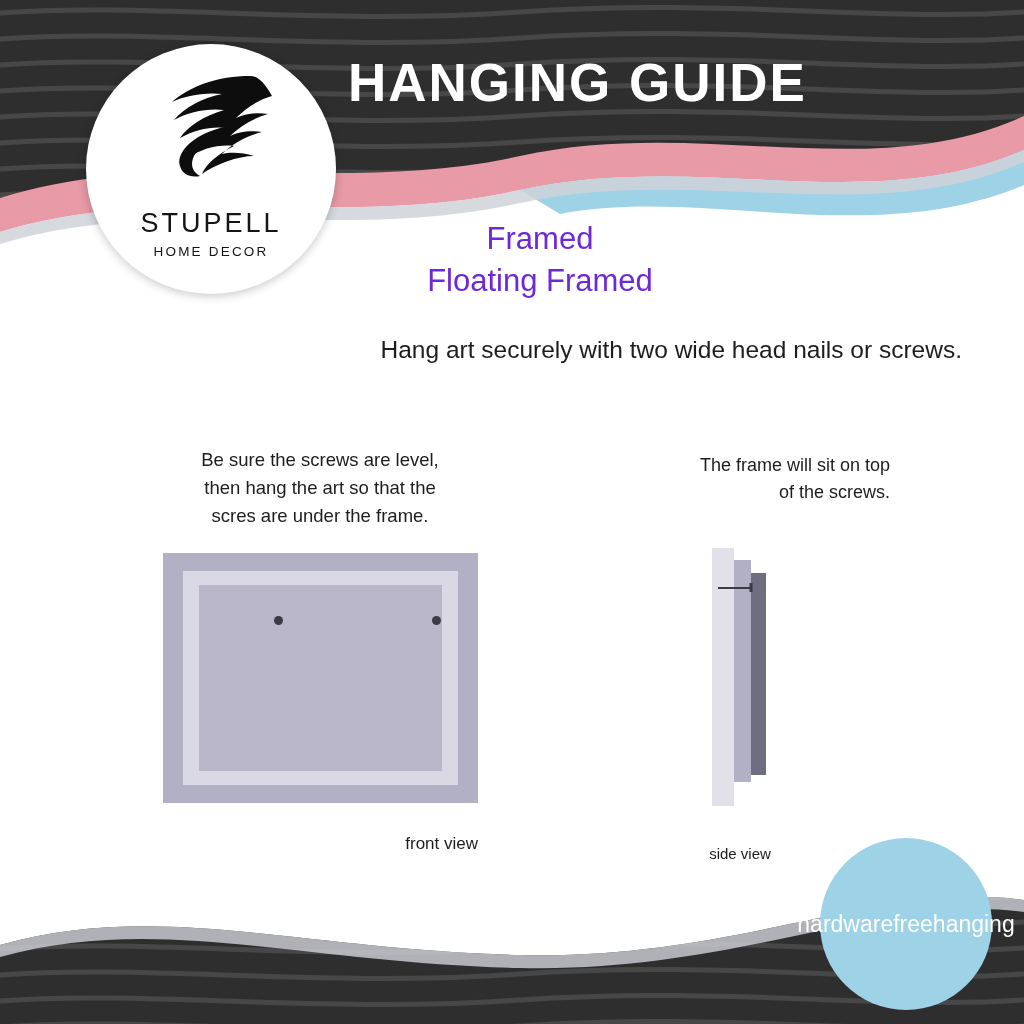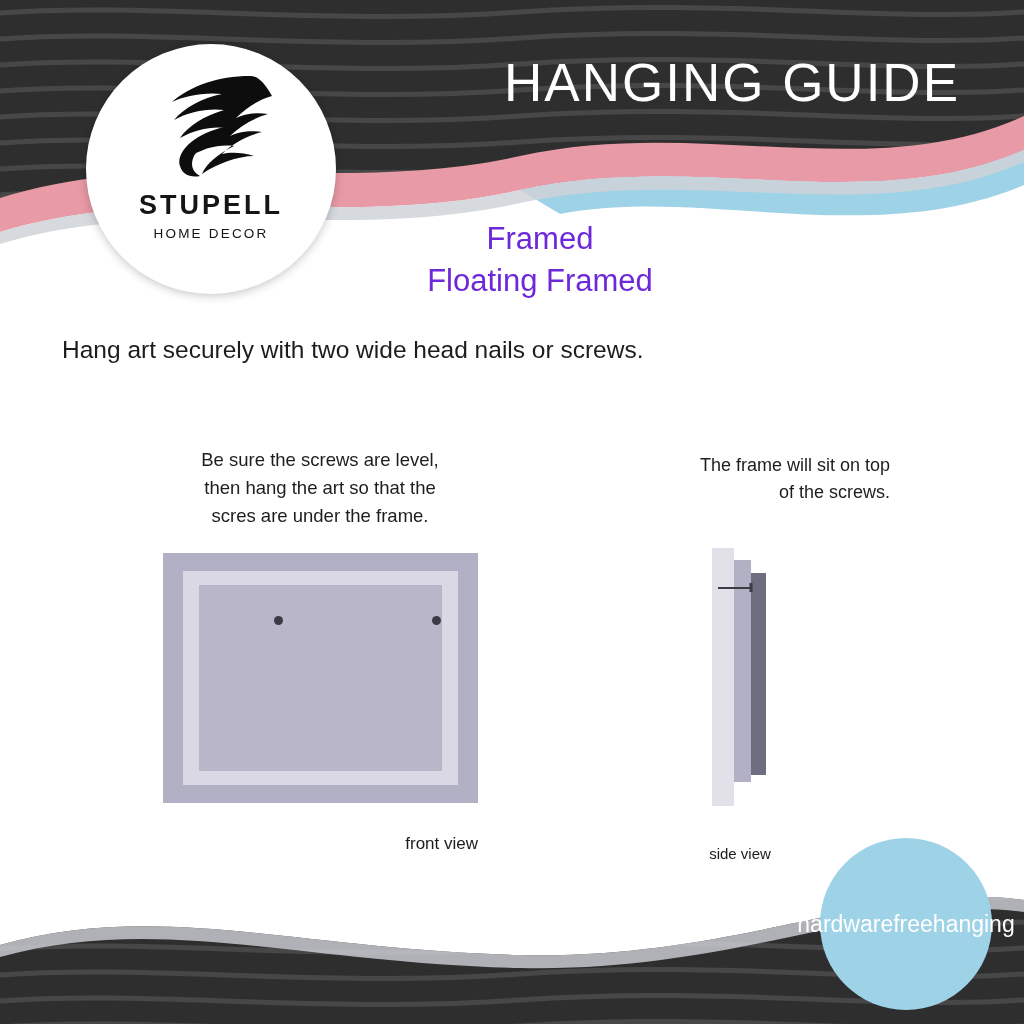--- a/index.html
+++ b/index.html
@@ -45,41 +45,41 @@
   }
   .logo-mark {
     margin-top: 24px;
     width: 130px;
     height: 120px;
   }
   .logo-name {
     font-size: 27px;
     letter-spacing: 3px;
     color: #151515;
-    font-weight: 700;
-    margin-top: 2px;
+    font-weight: 400;
+    margin-top: 20px;
   }
   .logo-sub {
     font-size: 13.5px;
     letter-spacing: 2.2px;
     color: #151515;
     margin-top: 5px;
   }
 
   
   .header-title {
     position: absolute;
-    left: 360px;
+    left: 348px;
     top: 52px;
     width: 600px;
-    text-align: right;
+    text-align: left;
     color: #ffffff;
     font-size: 53px;
     letter-spacing: 2px;
-    font-weight: 400;
+    font-weight: 700;
   }
 
   
   .product-name {
     position: absolute;
     left: 330px;
     top: 218px;
     width: 420px;
     text-align: center;
     color: #6d28d9;
@@ -87,21 +87,21 @@
     line-height: 42px;
     font-weight: 400;
   }
 
   
   .instruction {
     position: absolute;
     left: 62px;
     top: 336px;
     width: 900px;
-    text-align: left;
+    text-align: right;
     color: #1d1d1d;
     font-size: 24.5px;
     font-weight: 400;
   }
 
   
   .panel-left-caption {
     position: absolute;
     left: 140px;
     top: 446px;

